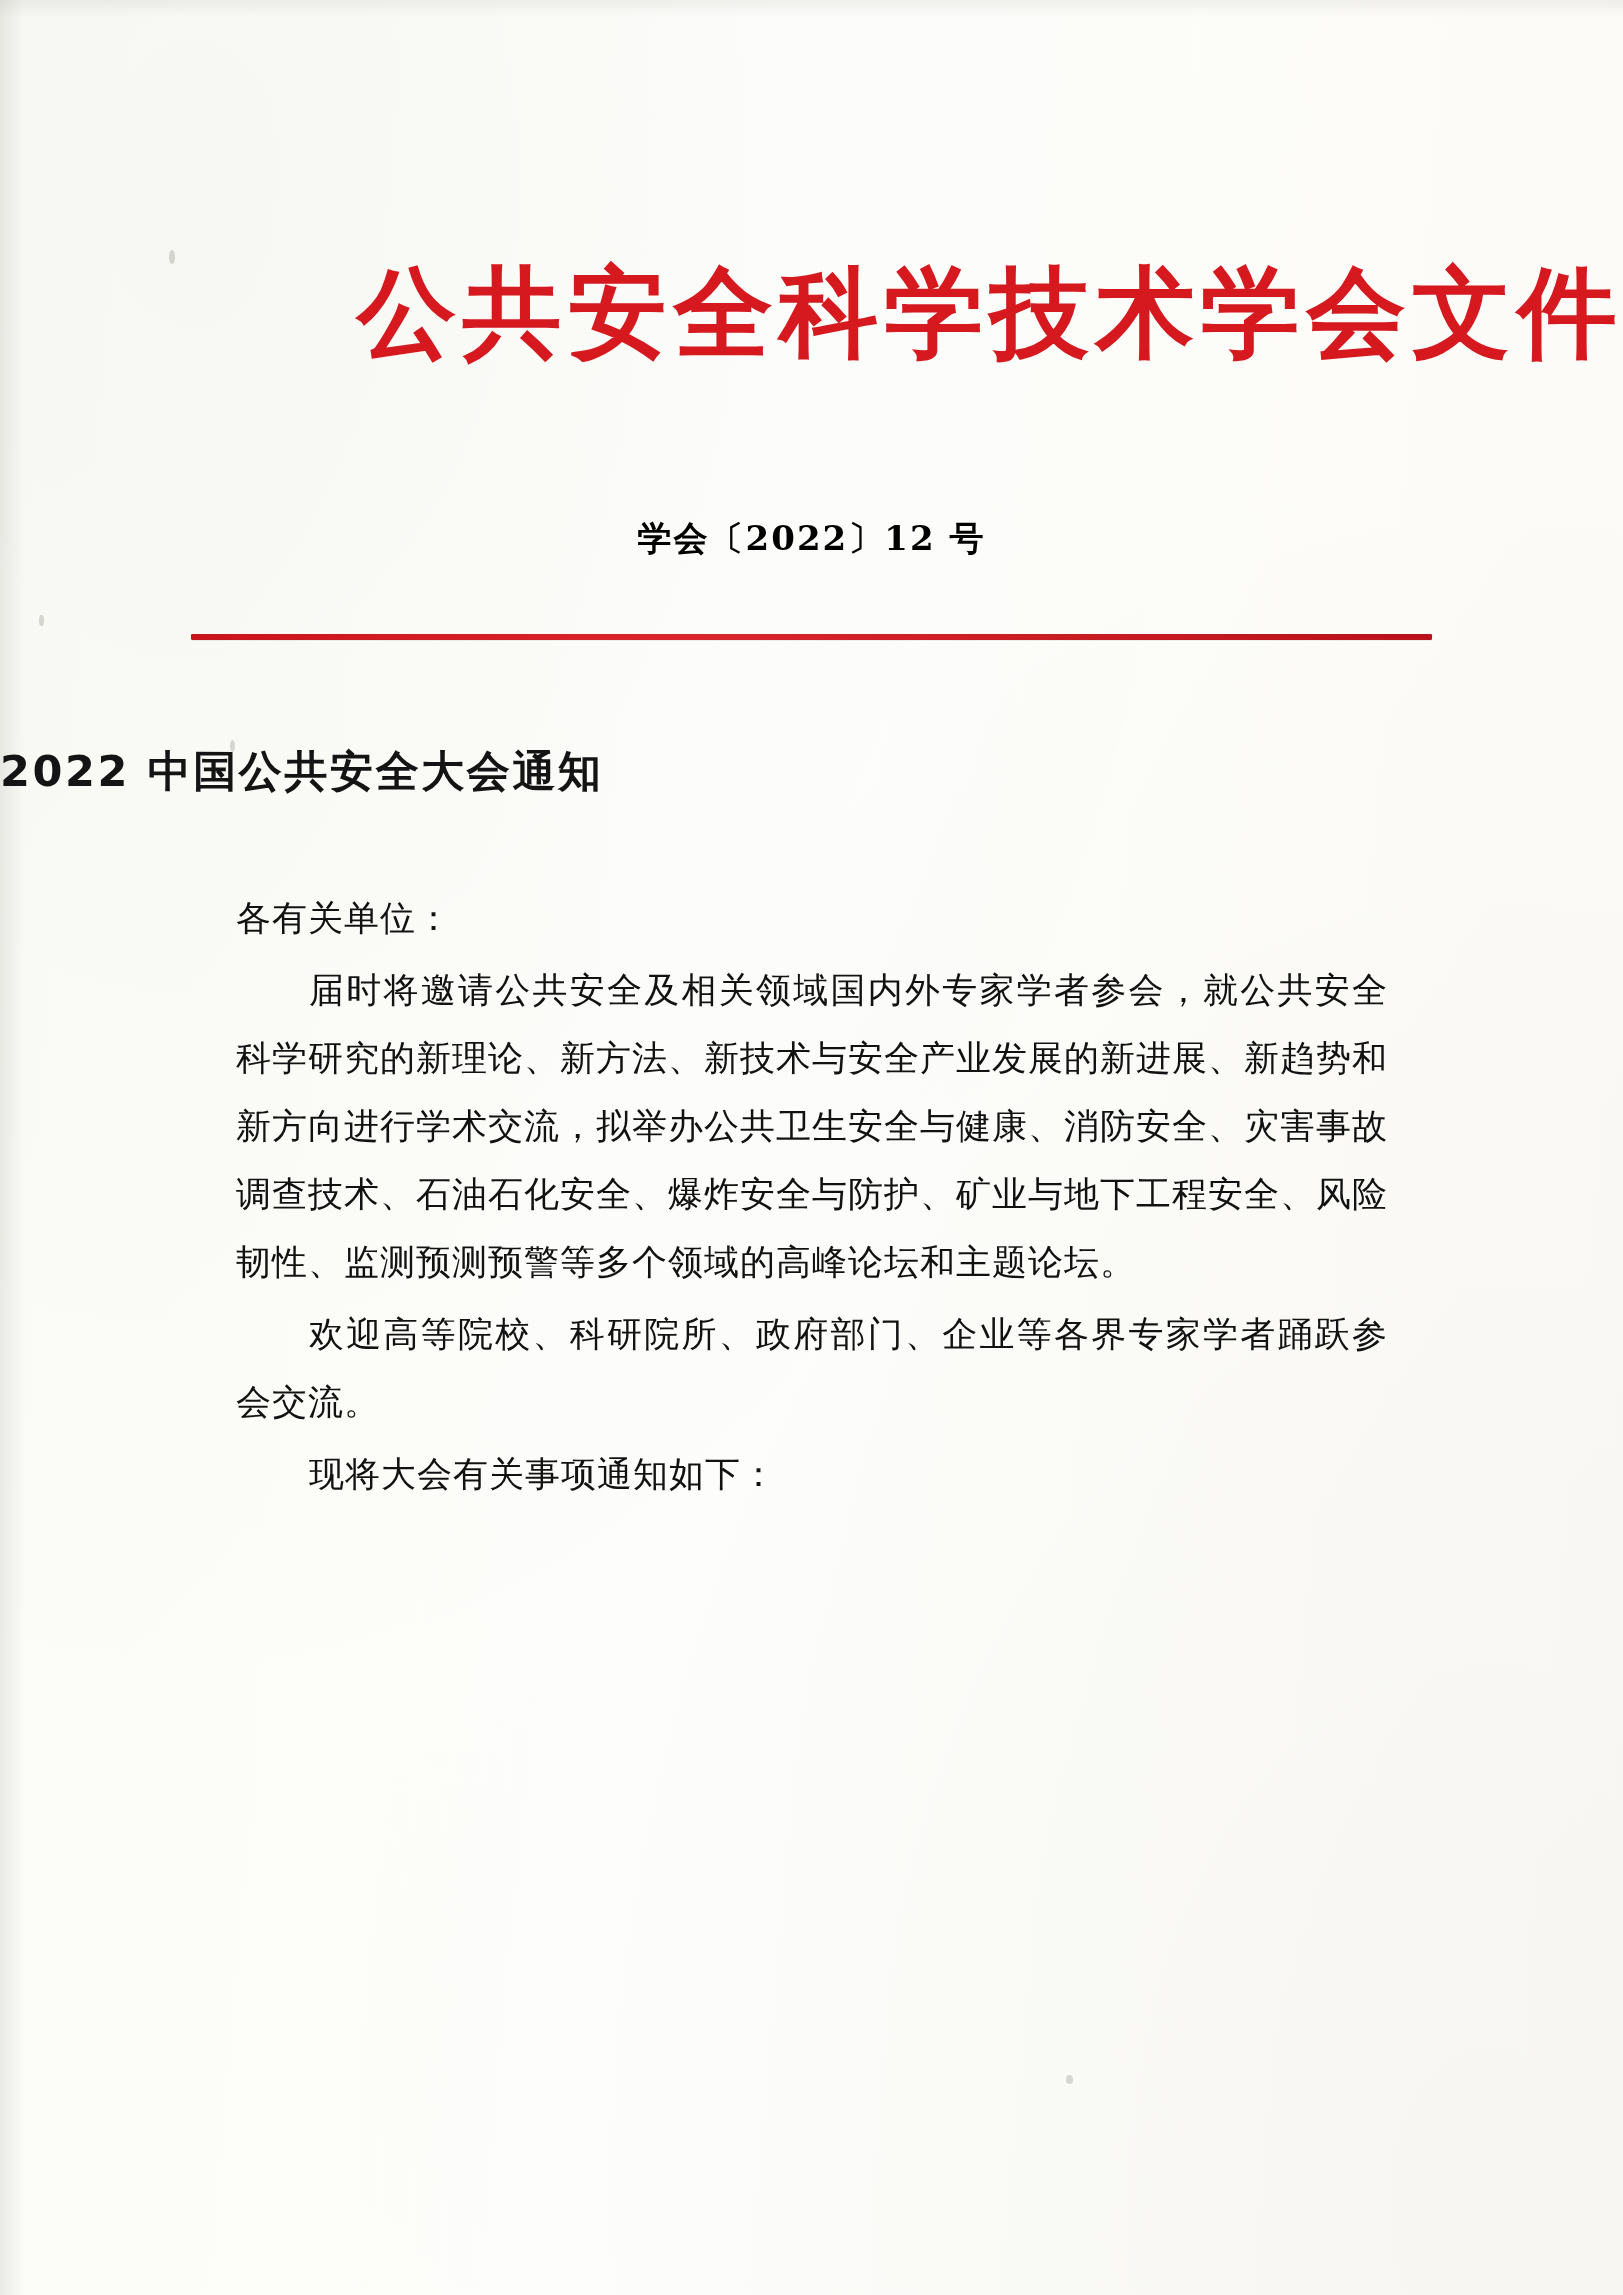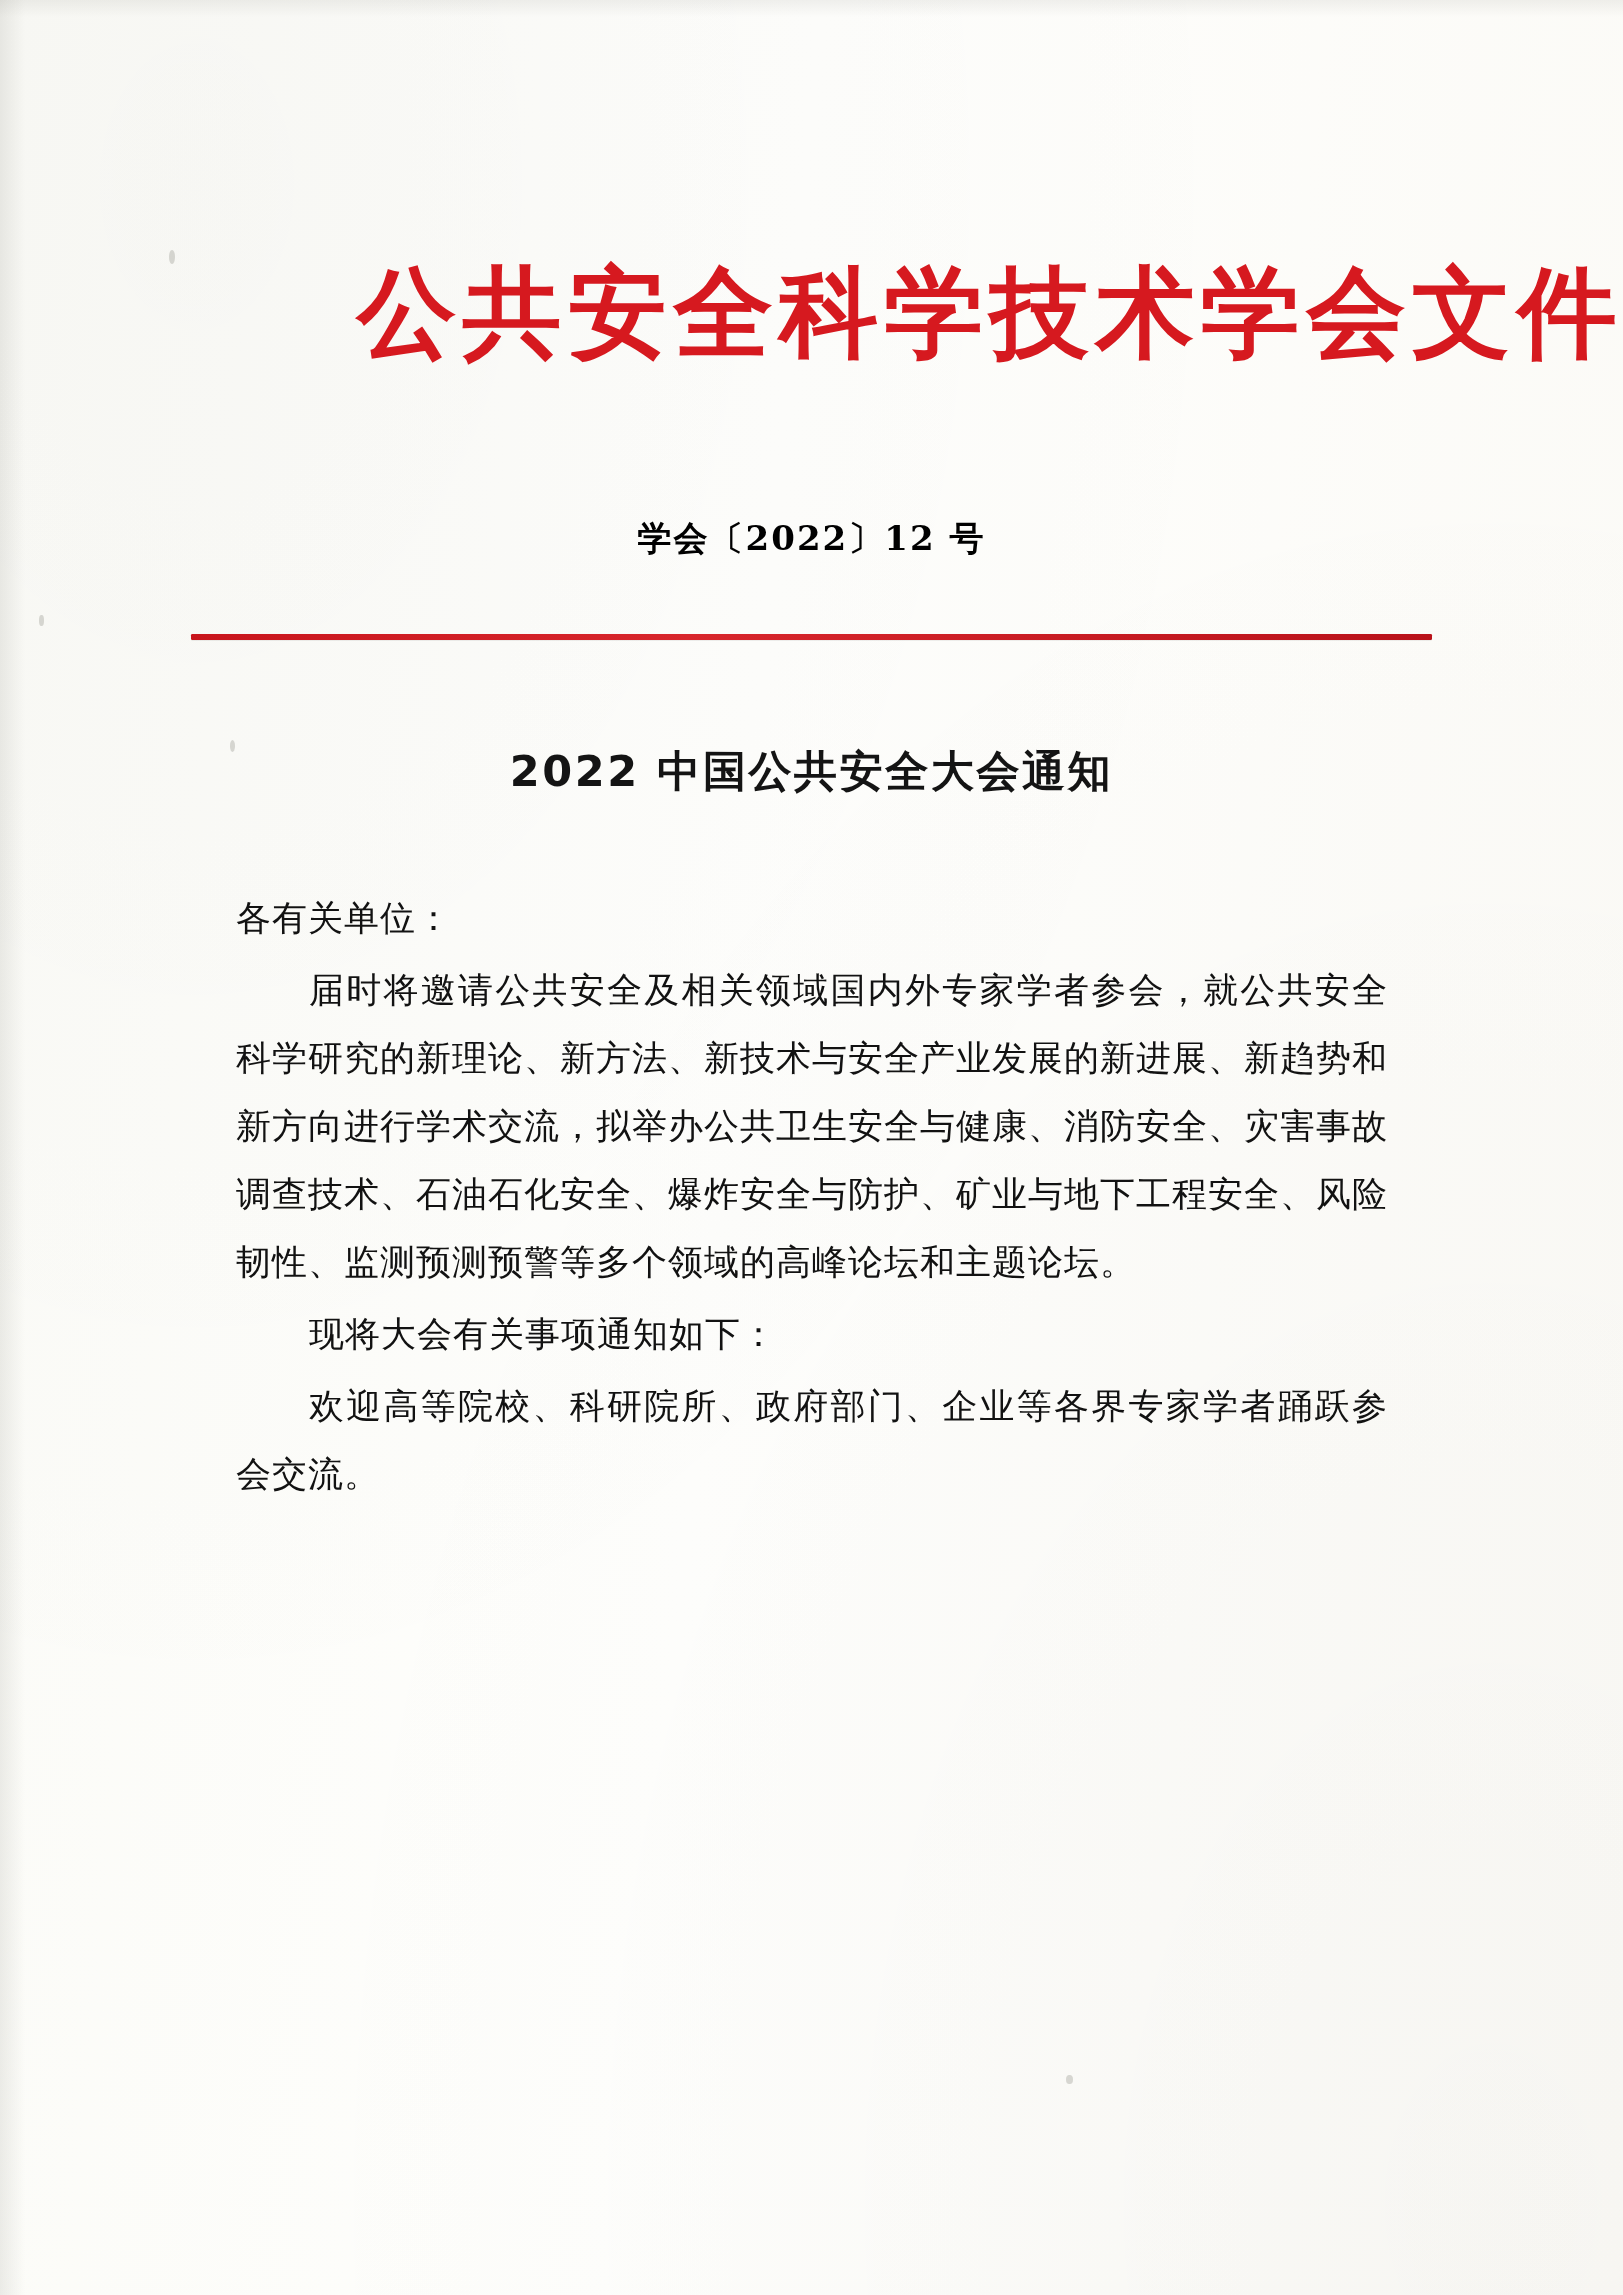--- a/index.html
+++ b/index.html
@@ -82,21 +82,20 @@
     background: linear-gradient(90deg, #c8151c 0%, #d8262c 40%, #b9121a 100%);
     border-radius: 1.3px;
     box-shadow: 0 0.7px 0 rgba(0,0,0,0.08);
   }
 
   .doc-title {
     position: absolute;
     left: 0;
     right: 0;
     top: 743px;
-    text-align: center;
     font-family: "DejaVu Sans", sans-serif;
     font-weight: bold;
     font-size: 43px;
     letter-spacing: 2.6px;
     color: #141414;
   }
 
   .body-block {
     position: absolute;
     left: 236px;
@@ -150,17 +149,17 @@
 
   <div class="doc-number">学会〔2022〕12 号</div>
 
   <div class="red-rule"></div>
 
   <div class="doc-title">2022 中国公共安全大会通知</div>
 
   <div class="body-block">
     <p class="salutation">各有关单位：</p>
     <p class="indent">届时将邀请公共安全及相关领域国内外专家学者参会，就公共安全科学研究的新理论、新方法、新技术与安全产业发展的新进展、新趋势和新方向进行学术交流，拟举办公共卫生安全与健康、消防安全、灾害事故调查技术、石油石化安全、爆炸安全与防护、矿业与地下工程安全、风险韧性、监测预测预警等多个领域的高峰论坛和主题论坛。</p>
+    <p class="indent">欢迎高等院校、科研院所、政府部门、企业等各界专家学者踊跃参会交流。</p>
     <p class="indent">现将大会有关事项通知如下：</p>
-    <p class="indent">欢迎高等院校、科研院所、政府部门、企业等各界专家学者踊跃参会交流。</p>
   </div>
 </div>
 
 
 </body></html>

